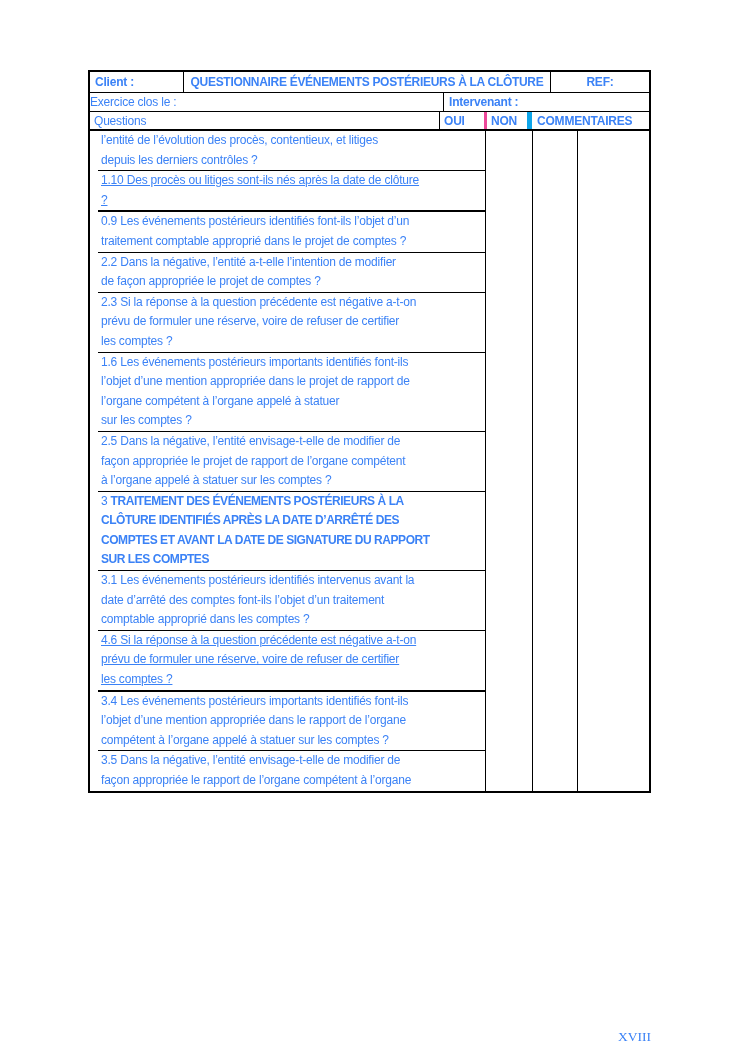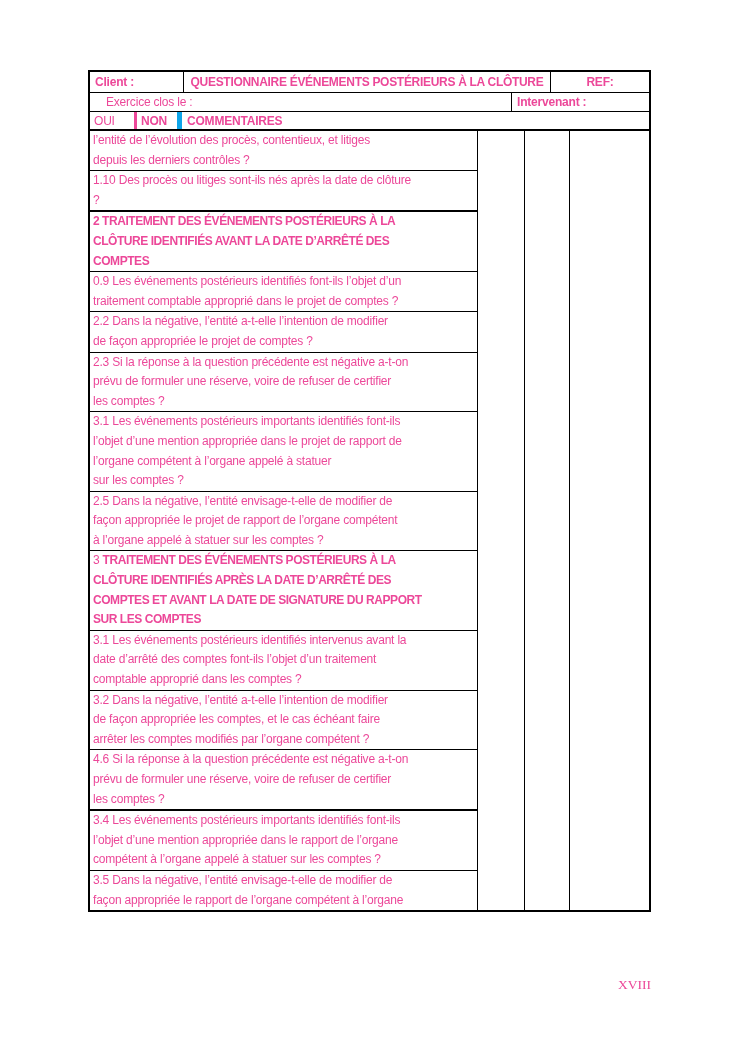--- a/index.html
+++ b/index.html
@@ -3,21 +3,21 @@
 <meta charset="utf-8">
 <style>
   * { margin: 0; padding: 0; box-sizing: border-box; }
   html, body { background: #ffffff; }
   .page {
     position: relative;
     width: 745px;
     height: 1053px;
     background: #ffffff;
     font-family: "Liberation Sans", "DejaVu Sans", sans-serif;
-    color: #ec4899;
+    color: #3b82f6;
     overflow: hidden;
   }
   .qtable {
     position: absolute;
     left: 88px;
     top: 70px;
     width: 563px;
     border: 2px solid #000;
     background: #fff;
   }
@@ -28,49 +28,49 @@
     font-size: 12px;
     letter-spacing: -0.2px;
     overflow: hidden;
     white-space: nowrap;
   }
   .hrow1 { height: 21px; }
   .hrow1 .c-client { width: 94px; border-right: 1px solid #000; padding-left: 5px; font-weight: bold; }
   .hrow1 .c-title  { width: 367px; border-right: 1px solid #000; justify-content: center; font-weight: bold; letter-spacing: -0.3px; }
   .hrow1 .c-ref    { flex: 1; justify-content: center; font-weight: bold; }
   .hrow2 { height: 19px; }
-  .hrow2 .c-exercice    { width: 422px; border-right: 1px solid #000; padding-left: 16px; }
+  .hrow2 .c-exercice    { width: 354px; border-right: 1px solid #000; padding-left: 0; }
   .hrow2 .c-intervenant { flex: 1; padding-left: 5px; font-weight: bold; }
   .hrow3 { height: 19px; border-bottom-width: 2px; }
   .hrow3 .c-qh   { width: 350px; border-right: 1.5px solid #000; padding-left: 4px; }
-  .hrow3 .c-oui  { width: 47px;  border-right: 3px solid #ec4899; padding-left: 4px; font-weight: normal; }
+  .hrow3 .c-oui  { width: 47px;  border-right: 3px solid #ec4899; padding-left: 4px; font-weight: bold; }
   .hrow3 .c-non  { width: 45px;  border-right: 5px solid #0ea5e9; padding-left: 4px; font-weight: bold; }
   .hrow3 .c-comm { flex: 1; padding-left: 5px; font-weight: bold; text-align: right; }
   .tbody { display: flex; align-items: stretch; }
-  .qcol { width: 388px; border-right: 1.5px solid #000; }
+  .qcol { width: 388px; border-right: 1.5px solid #000; margin-left: 8px; }
   .acol { border-right: 1px solid #000; }
   .acol-oui { width: 47px; }
   .acol-non { width: 45px; }
   .acol-comm { flex: 1; border-right: none; }
   .q-row {
     font-size: 12px;
     line-height: 19.6px;
     letter-spacing: -0.2px;
     padding: 0 3px;
     white-space: pre;
     overflow: hidden;
     border-bottom: 1px solid #000;
   }
   .q-row:last-child { border-bottom: none; }
   .q-bold { font-weight: bold; letter-spacing: -0.45px; }
   .q-bold .q-prefix { font-weight: 400; letter-spacing: -0.2px; }
-  .sep-thick { border-bottom-width: 2.5px; }
+  .sep-thick { border-bottom-width: 2.5px; text-decoration: underline; }
   .page-number {
     position: absolute;
-    top: 977px;
+    top: 1029px;
     right: 94px;
     font-family: "Liberation Serif", "DejaVu Serif", serif;
     font-size: 13.5px;
   }
 </style>
 </head>
 <body>
 
 <div class="page">
 
@@ -81,58 +81,53 @@
       <div class="cell c-title">QUESTIONNAIRE ÉVÉNEMENTS POSTÉRIEURS À LA CLÔTURE</div>
       <div class="cell c-ref">REF:</div>
     </div>
 
     <div class="hrow hrow2">
       <div class="cell c-exercice">Exercice clos le :</div>
       <div class="cell c-intervenant">Intervenant :</div>
     </div>
 
     <div class="hrow hrow3">
+      <div class="cell c-qh">Questions</div>
       <div class="cell c-oui">OUI</div>
       <div class="cell c-non">NON</div>
       <div class="cell c-comm">COMMENTAIRES</div>
     </div>
 
     <div class="tbody">
       <div class="qcol">
         <div class="q-row">l’entité de l’évolution des procès, contentieux, et litiges
 depuis les derniers contrôles ?</div>
         <div class="q-row sep-thick">1.10 Des procès ou litiges sont-ils nés après la date de clôture
 ?</div>
-        <div class="q-row q-bold">2 TRAITEMENT DES ÉVÉNEMENTS POSTÉRIEURS À LA
-CLÔTURE IDENTIFIÉS AVANT LA DATE D’ARRÊTÉ DES
-COMPTES</div>
         <div class="q-row">0.9 Les événements postérieurs identifiés font-ils l’objet d’un
 traitement comptable approprié dans le projet de comptes ?</div>
         <div class="q-row">2.2 Dans la négative, l’entité a-t-elle l’intention de modifier
 de façon appropriée le projet de comptes ?</div>
         <div class="q-row">2.3 Si la réponse à la question précédente est négative a-t-on
 prévu de formuler une réserve, voire de refuser de certifier
 les comptes ?</div>
-        <div class="q-row">3.1 Les événements postérieurs importants identifiés font-ils
+        <div class="q-row">1.6 Les événements postérieurs importants identifiés font-ils
 l’objet d’une mention appropriée dans le projet de rapport de
 l’organe compétent à l’organe appelé à statuer
 sur les comptes ?</div>
         <div class="q-row">2.5 Dans la négative, l’entité envisage-t-elle de modifier de
 façon appropriée le projet de rapport de l’organe compétent
 à l’organe appelé à statuer sur les comptes ?</div>
         <div class="q-row q-bold"><span class="q-prefix">3 </span><span>TRAITEMENT DES ÉVÉNEMENTS POSTÉRIEURS À LA
 CLÔTURE IDENTIFIÉS APRÈS LA DATE D’ARRÊTÉ DES
 COMPTES ET AVANT LA DATE DE SIGNATURE DU RAPPORT
 SUR LES COMPTES</span></div>
         <div class="q-row">3.1 Les événements postérieurs identifiés intervenus avant la
 date d’arrêté des comptes font-ils l’objet d’un traitement
 comptable approprié dans les comptes ?</div>
-        <div class="q-row">3.2 Dans la négative, l’entité a-t-elle l’intention de modifier
-de façon appropriée les comptes, et le cas échéant faire
-arrêter les comptes modifiés par l’organe compétent ?</div>
         <div class="q-row sep-thick">4.6 Si la réponse à la question précédente est négative a-t-on
 prévu de formuler une réserve, voire de refuser de certifier
 les comptes ?</div>
         <div class="q-row">3.4 Les événements postérieurs importants identifiés font-ils
 l’objet d’une mention appropriée dans le rapport de l’organe
 compétent à l’organe appelé à statuer sur les comptes ?</div>
         <div class="q-row">3.5 Dans la négative, l’entité envisage-t-elle de modifier de
 façon appropriée le rapport de l’organe compétent à l’organe</div>
       </div>
       <div class="acol acol-oui"></div>

